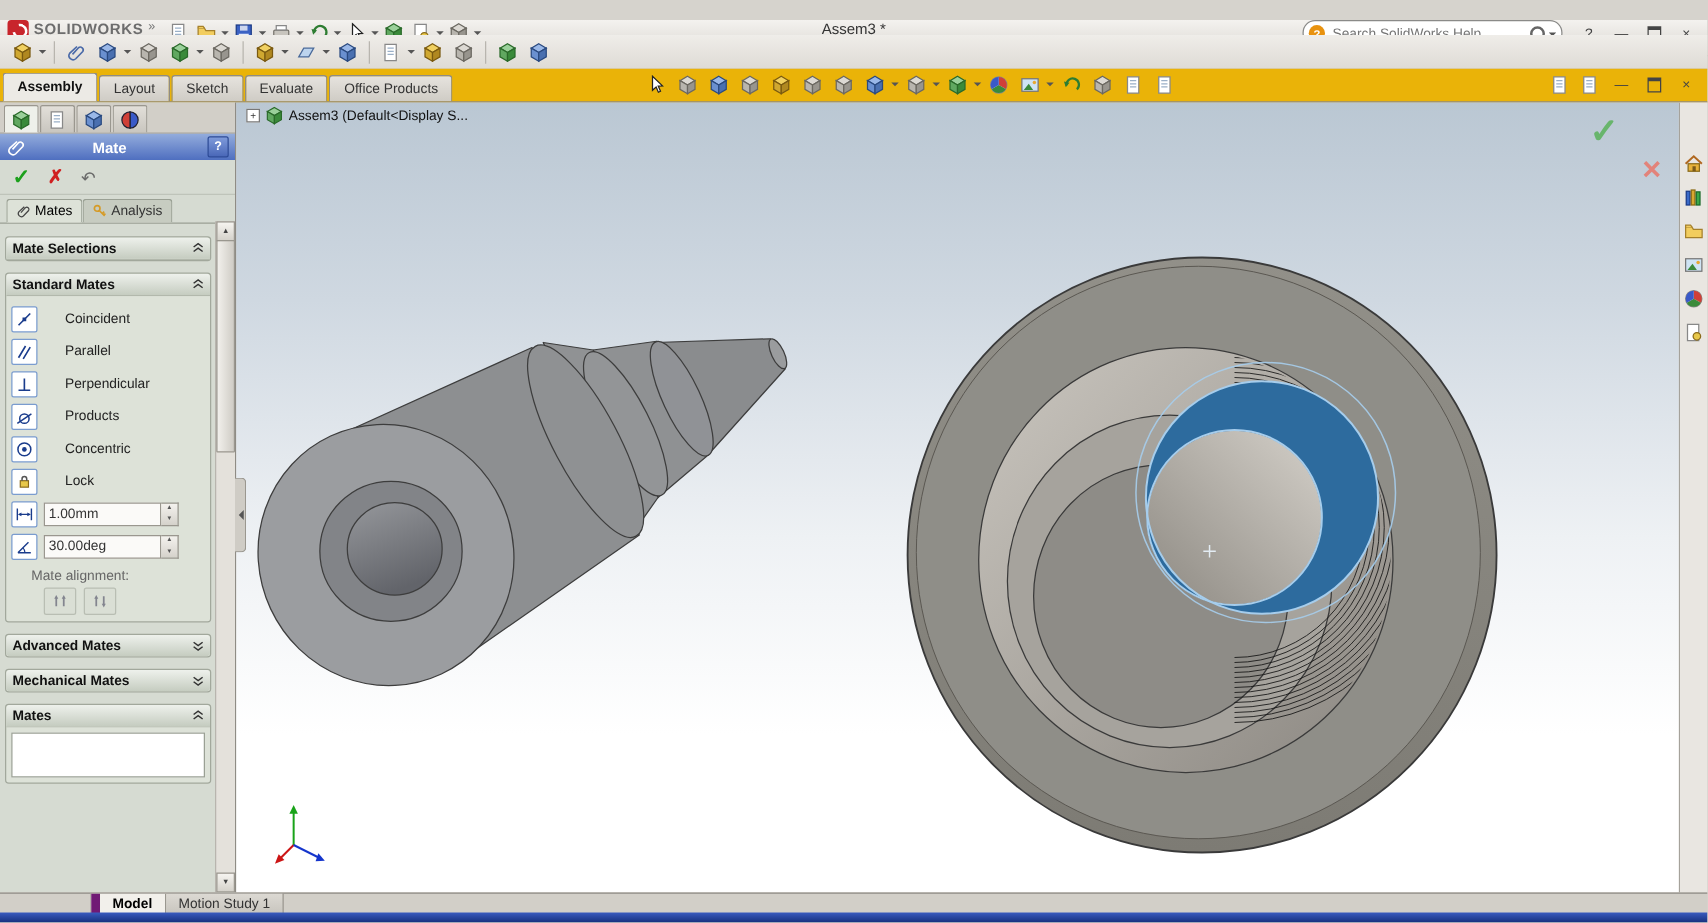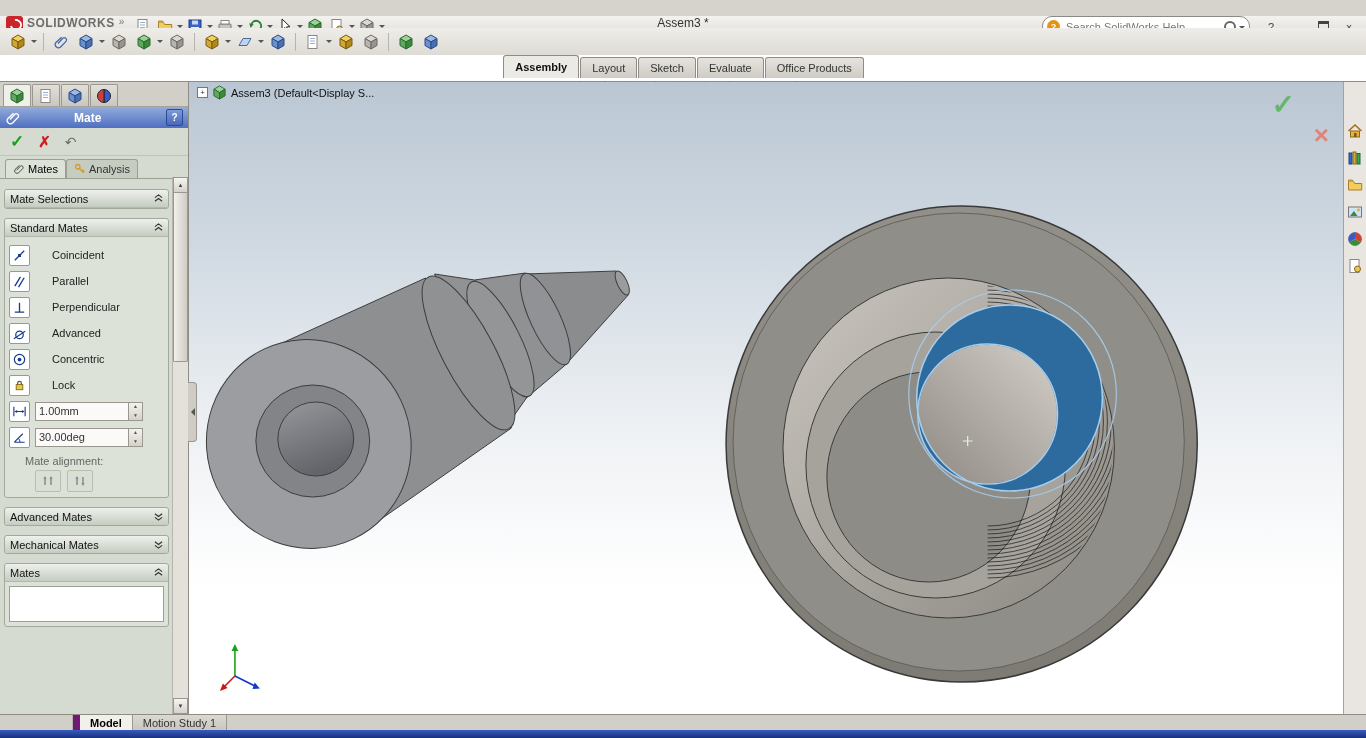--- a/index.html
+++ b/index.html
@@ -34,22 +34,22 @@
 
   
   .toolbar2{position:absolute;top:28px;left:0;right:0;height:27px;
     background:linear-gradient(#efede9,#dedbd5);border-bottom:1px solid #c0bdb6;
     display:flex;align-items:center;padding-left:6px;gap:1px;}
   .ibox{height:22px;min-width:24px;display:flex;align-items:center;justify-content:center;border-radius:2px;}
   .sep{width:1px;height:18px;background:#b8b5ae;margin:0 4px;}
   .i15{width:16px;height:16px;}
 
   
-  .tabrow{position:absolute;top:55px;left:0;right:0;height:26px;background:#ffffff;
-    border-bottom:1px solid #8f8c85;display:flex;align-items:center;flex-direction:column;}
+  .tabrow{position:absolute;top:55px;left:0;right:0;height:26px;background:#eab308;
+    border-bottom:1px solid #8f8c85;display:flex;align-items:center;}
   .cmtabs{display:flex;align-items:flex-end;height:100%;padding-left:2px;}
   .cmtab{height:20px;display:flex;align-items:center;padding:0 11px;margin-right:1px;font-size:11px;
     border:1px solid #8f8c85;border-bottom:none;border-radius:3px 3px 0 0;
     background:linear-gradient(#e6e3de,#cfccc5);color:#333;}
   .cmtab.active{background:#eceae5;font-weight:bold;height:22px;color:#111;}
   .headsup{display:flex;align-items:center;margin-left:150px;gap:1px;}
   .tr-right{margin-left:auto;display:flex;align-items:center;padding-right:4px;}
 
   
   .content{position:absolute;top:82px;left:0;right:0;bottom:24px;display:flex;}
@@ -70,21 +70,21 @@
   .act-cancel{color:#d02020;font-size:15px;font-weight:bold;line-height:1;}
   .act-undo{color:#6a6a6a;font-size:14px;line-height:1;}
   .pm-tabs2{height:22px;display:flex;align-items:flex-end;padding-left:5px;border-bottom:1px solid #9aa094;background:#d6dbd2;}
   .pm-tab2{height:18px;display:flex;align-items:center;gap:3px;padding:0 7px;font-size:11px;
     border:1px solid #9aa094;border-bottom:none;border-radius:3px 3px 0 0;background:#c7ccc1;color:#333;}
   .pm-tab2.active{background:#dde2d8;color:#000;}
   .pm-body{position:absolute;top:95px;left:0;right:15px;bottom:0;padding:12px 4px 0 4px;overflow:hidden;}
   .pm-section{margin-bottom:9px;border:1px solid #a2a89c;border-radius:3px;background:#dde2d8;}
   .sec-head{height:17px;display:flex;align-items:center;justify-content:space-between;padding:0 5px;
     background:linear-gradient(#eef1ec,#c5ccc0);border-bottom:1px solid #b2b8ac;border-radius:3px 3px 0 0;
-    font-weight:normal;color:#111;}
+    font-weight:bold;color:#111;}
   .pm-section.collapsed .sec-head{border-bottom:none;border-radius:3px;}
   .sec-body{padding:5px 4px;}
   .msel{display:flex;gap:4px;}
   .msel-icons{display:flex;flex-direction:column;gap:6px;padding-top:2px;}
   .msel-list{flex:1;height:64px;background:#fff;border:2px solid #44a0e8;overflow:hidden;}
   .msel-item{background:#316ac5;color:#fff;font-size:11px;padding:1px 3px;white-space:nowrap;}
   .opt-row{display:flex;align-items:center;gap:22px;height:26px;}
   .opt-icon{width:19px;height:19px;background:#fff;border:1px solid #7a9ccf;border-radius:2px;
     display:flex;align-items:center;justify-content:center;flex:0 0 auto;}
   .opt-label{color:#222;}
@@ -580,21 +580,21 @@
               </span>
               <span class="opt-label">Perpendicular</span>
             </div>
             <div class="opt-row">
               <span class="opt-icon">
                 <svg width="15" height="15" viewBox="0 0 16 16">
                     <circle cx="8" cy="9.5" r="4" fill="none" stroke="#1a3c8c" stroke-width="1.3"></circle>
                     <path d="M2,13.5 L14,5.5" stroke="#1a3c8c" stroke-width="1.3"></path>
                   </svg>
               </span>
-              <span class="opt-label">Advanced</span>
+              <span class="opt-label">Products</span>
             </div>
             <div class="opt-row">
               <span class="opt-icon">
                 <svg width="15" height="15" viewBox="0 0 16 16">
                     <circle cx="8" cy="8" r="5.5" fill="none" stroke="#1a3c8c" stroke-width="1.3"></circle>
                     <circle cx="8" cy="8" r="2" fill="#1a3c8c"></circle>
                   </svg>
               </span>
               <span class="opt-label">Concentric</span>
             </div>

